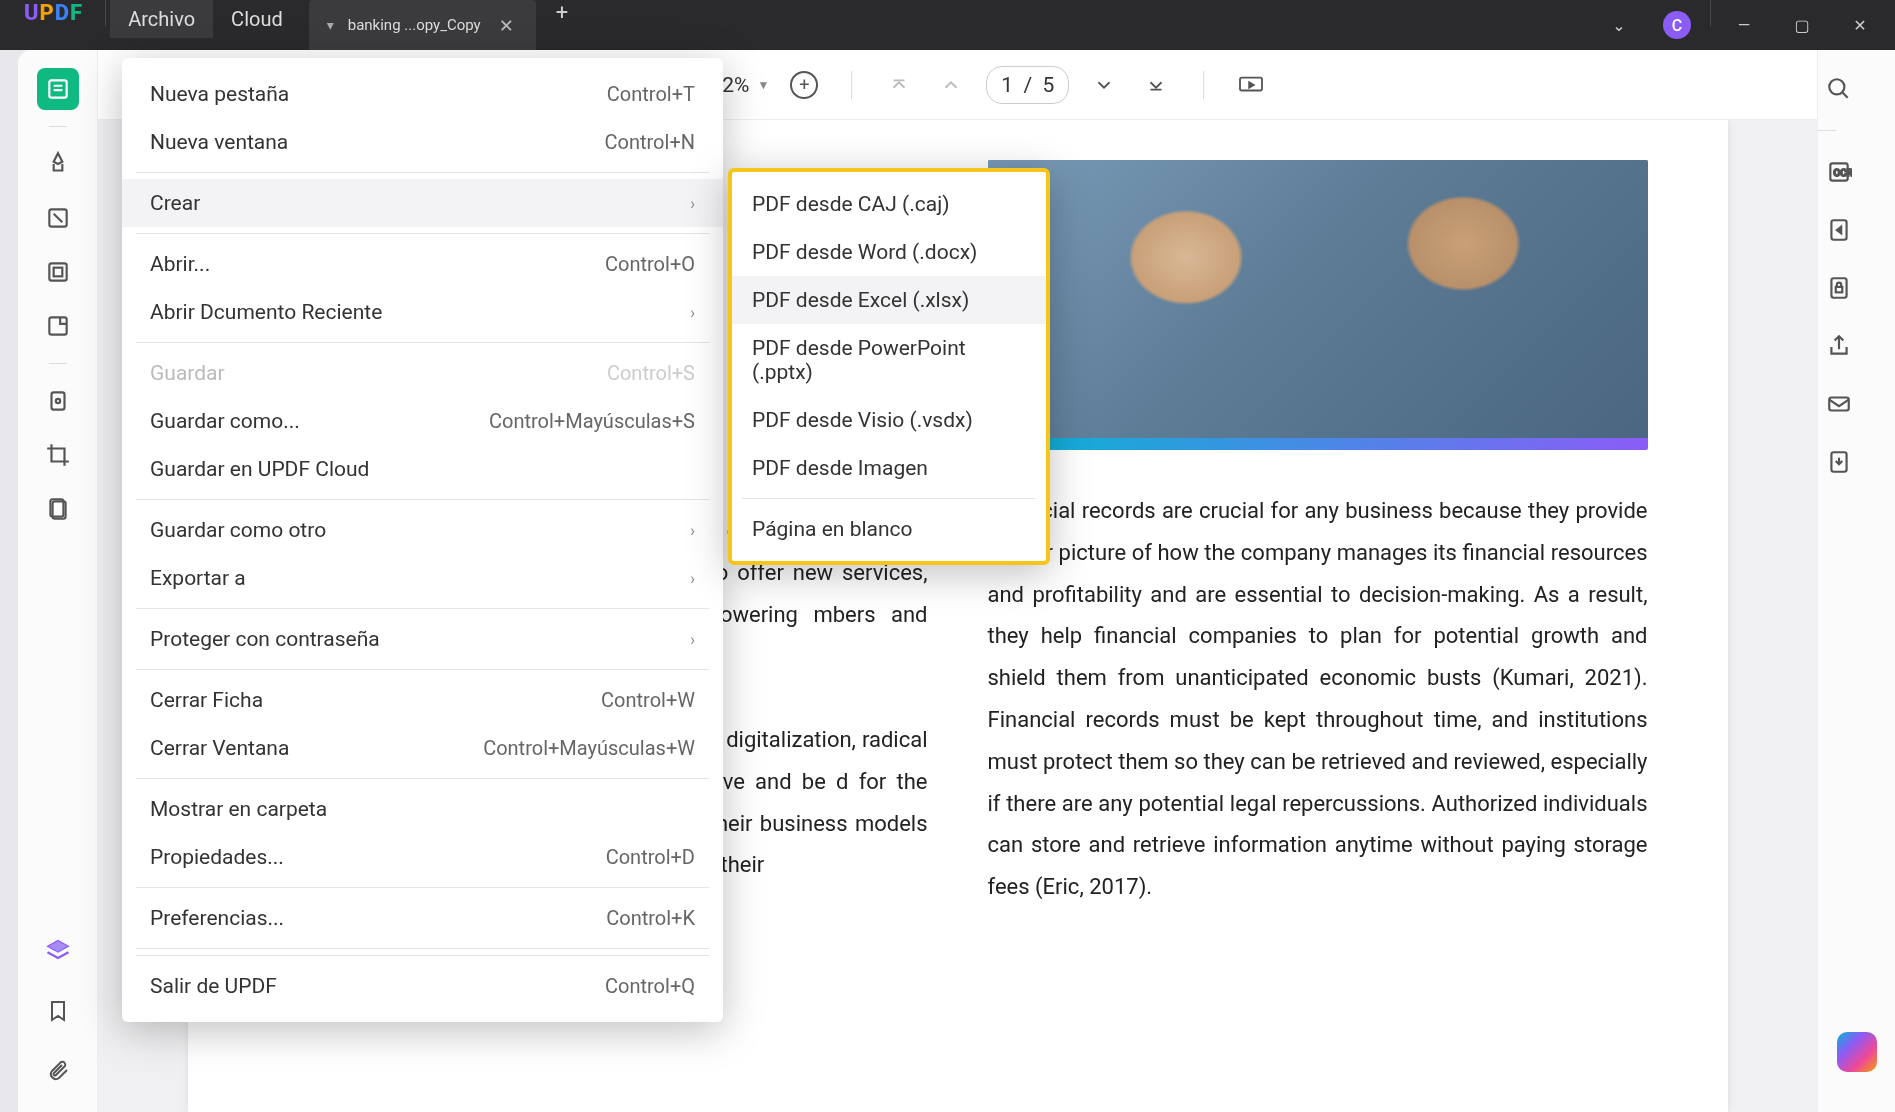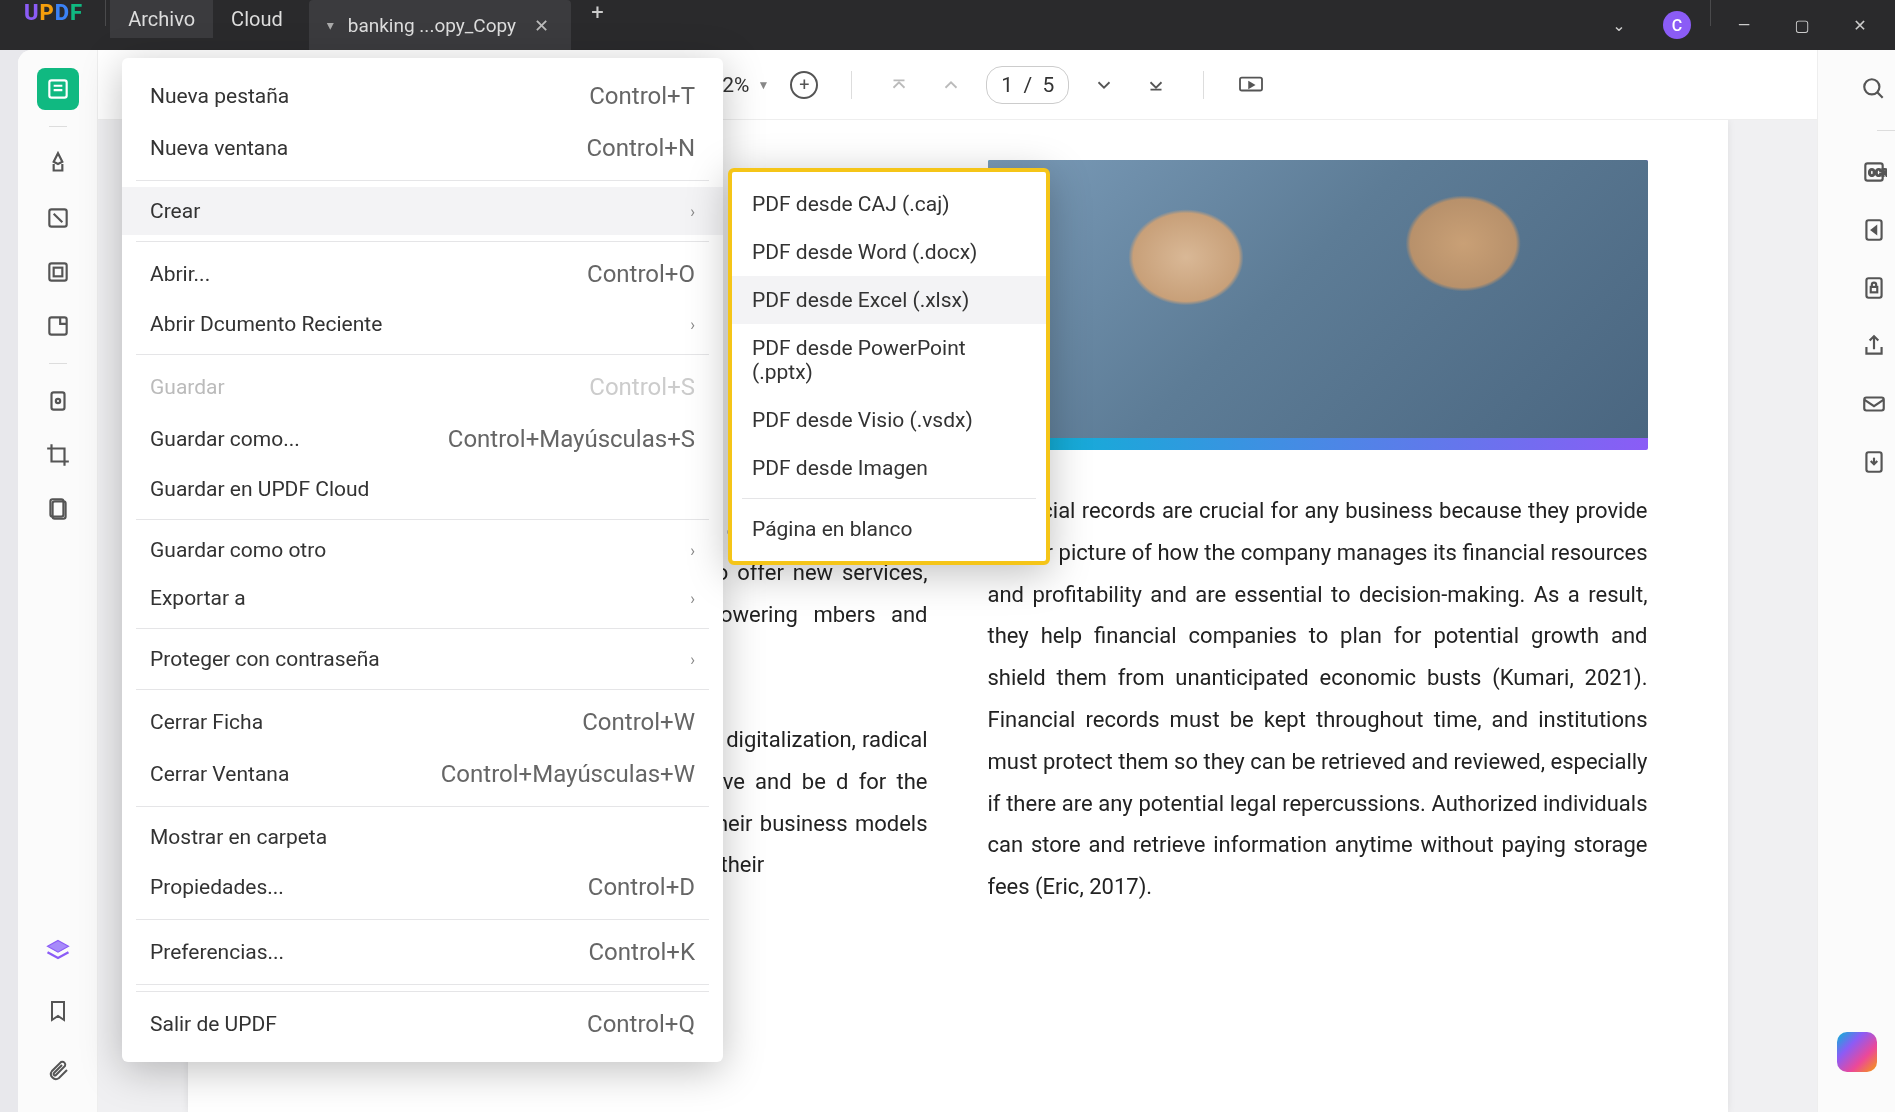--- a/index.html
+++ b/index.html
@@ -8,21 +8,21 @@
 .logo{font-weight:800;font-size:22px;padding:0 18px;letter-spacing:1px;}
 .logo .u{color:#8b5cf6;}
 .logo .p{color:#f59e0b;}
 .logo .d{color:#3b82f6;}
 .logo .f{color:#10b981;}
 .tsep{width:1px;height:26px;background:#4a4a4c;margin:0 4px;}
 .menu-top{padding:0 18px;height:38px;display:flex;align-items:center;cursor:pointer;}
 .menu-top.active{background:#3b3b3e;}
 .tab{display:flex;align-items:center;height:50px;padding:0 18px;gap:14px;background:#3b3b3e;margin-left:8px;border-radius:4px 4px 0 0;}
 .tab .chev{font-size:14px;color:#aaa;}
-.tab .name{color:#ddd;font-size:19px;}
+.tab .name{color:#ddd;font-size:15px;}
 .tab .close{color:#bbb;font-size:18px;padding:0 4px;}
 .newtab{padding:0 20px;color:#ccc;font-size:22px;}
 .spacer{flex:1;}
 .wbtn{width:58px;height:50px;display:flex;align-items:center;justify-content:center;color:#ccc;font-size:16px;}
 .avatar{width:28px;height:28px;border-radius:50%;background:#8b5cf6;color:#fff;display:flex;align-items:center;justify-content:center;font-size:16px;font-weight:500;}
 
 .app{position:absolute;top:50px;left:18px;right:0;bottom:0;background:#fff;border-radius:14px 0 0 0;display:flex;overflow:hidden;}
 .lside{width:80px;background:#fbfbfb;border-right:1px solid #eee;display:flex;flex-direction:column;align-items:center;padding-top:18px;gap:12px;}
 .lside .ico{width:42px;height:42px;border-radius:8px;display:flex;align-items:center;justify-content:center;}
 .lside .ico.active{background:#10b981;}
@@ -42,29 +42,29 @@
 .pagebox{border:1px solid #ccc;border-radius:16px;padding:6px 14px;font-size:21px;color:#333;}
 
 .doc{position:absolute;top:70px;left:0;right:0;bottom:0;overflow:hidden;background:#f0f0f2;display:flex;justify-content:center;}
 .page{width:1540px;background:#fff;margin-top:0;padding:40px 80px;box-shadow:0 0 8px rgba(0,0,0,.08);}
 .page .bignum{width:60px;height:60px;background:#000;color:#fff;font-size:44px;font-weight:700;display:flex;align-items:center;justify-content:center;margin-bottom:30px;}
 .page .cols{display:flex;gap:60px;}
 .page .col{flex:1;font-size:22px;line-height:1.9;color:#222;text-align:justify;}
 .page .img{width:100%;height:290px;background:linear-gradient(to right,#06b6d4,#8b5cf6);border-radius:2px;margin-bottom:40px;position:relative;overflow:hidden;}
 .page .img::before{content:"";position:absolute;inset:0 0 12px 0;background:radial-gradient(ellipse 240px 200px at 30% 35%, #d9b896 0%, #c8a079 22%, transparent 24%),radial-gradient(ellipse 240px 200px at 72% 30%, #c9a076 0%, #b8916b 22%, transparent 24%),linear-gradient(135deg,#7a9bb8 0%, #5d7c96 45%, #4a6680 100%);}
 
-.rside{width:78px;background:#fbfbfb;border-left:1px solid #eee;display:flex;flex-direction:column;align-items:flex-end;padding-top:18px;gap:16px;}
+.rside{width:78px;background:#fbfbfb;border-left:1px solid #eee;display:flex;flex-direction:column;align-items:flex-start;padding-top:18px;gap:16px;}
 .rside .ico{width:42px;height:42px;display:flex;align-items:center;justify-content:center;}
 .rside .sep{width:18px;height:1px;background:#ddd;margin:4px 0;}
 
 .dropdown{position:absolute;top:58px;left:122px;width:601px;background:#fff;border-radius:6px;box-shadow:0 8px 40px rgba(0,0,0,.25);padding:12px 0;z-index:100;}
 .dd-item{display:flex;align-items:center;justify-content:space-between;padding:12px 28px;font-size:21px;color:#333;cursor:pointer;}
 .dd-item.hover{background:#f3f3f5;}
 .dd-item.disabled{color:#bbb;}
-.dd-item .sc{color:#666;font-size:24px;}
+.dd-item .sc{color:#666;font-size:20px;}
 .dd-item.disabled .sc{color:#ccc;}
 .dd-item .arr{color:#888;font-size:16px;}
 .dd-sep{height:1px;background:#e5e5e7;margin:6px 14px;}
 
 .submenu{position:absolute;top:168px;left:728px;width:322px;background:#fff;border:4px solid #f5c518;border-radius:6px;box-shadow:0 8px 40px rgba(0,0,0,.25);padding:8px 0;z-index:101;}
 .sm-item{padding:12px 20px;font-size:21px;color:#333;cursor:pointer;}
 .sm-item.hover{background:#f3f3f5;}
 .sm-sep{height:1px;background:#e5e5e7;margin:6px 10px;}
 
 .ai-badge{position:absolute;right:18px;bottom:40px;width:40px;height:40px;border-radius:10px;background:linear-gradient(135deg,#06b6d4,#8b5cf6,#ec4899,#f59e0b);}

